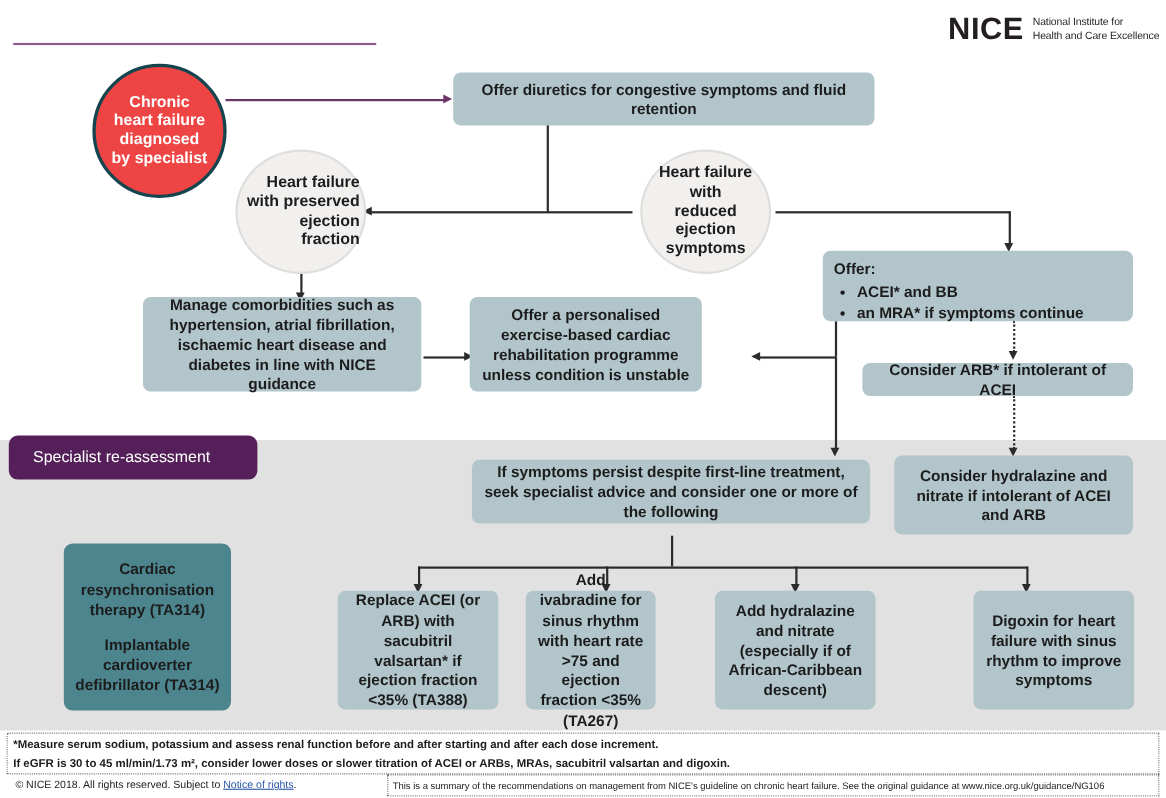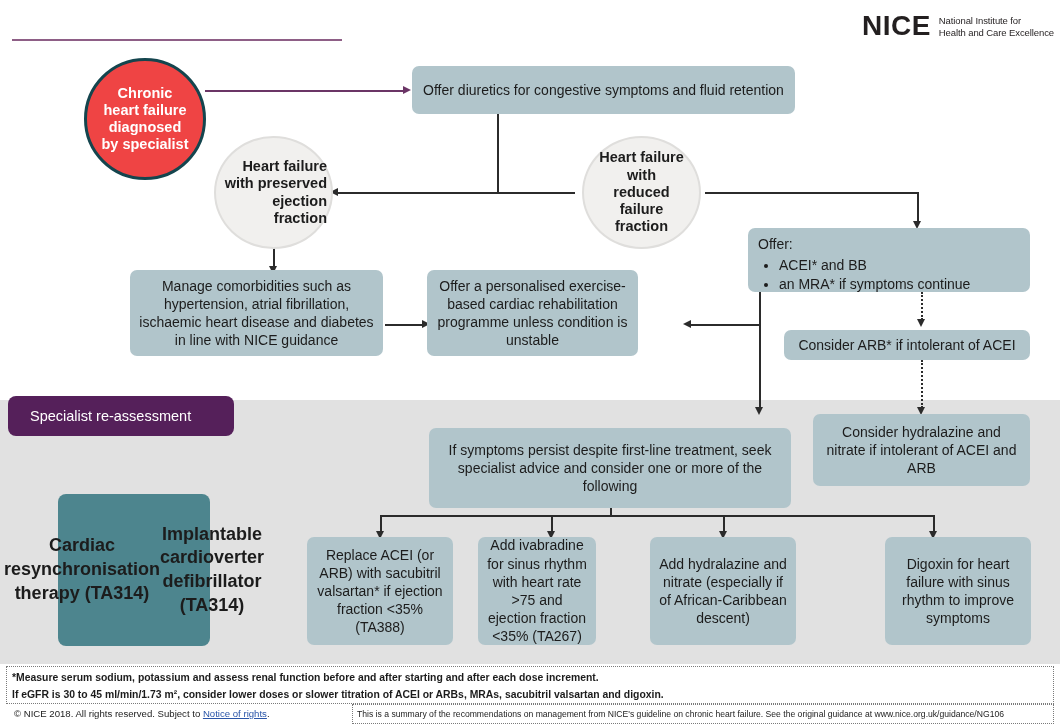--- a/index.html
+++ b/index.html
@@ -50,42 +50,43 @@
   .node {
     position: absolute;
     background: #b1c5cb;
     border-radius: 7px;
     color: #1c1c1c;
     font-size: 14px;
     line-height: 1.30;
     display: flex; align-items: center; justify-content: center;
     text-align: center;
     padding: 6px 9px;
+    font-weight: bold;
   }
   .node.left-align {
     text-align: left; justify-content: flex-start; align-items: flex-start;
     padding: 7px 10px;
   }
   .circle {
     position: absolute; border-radius: 50%;
     display: flex; align-items: center; justify-content: center;
     text-align: center; font-weight: bold; line-height: 1.19;
   }
   .circle.dark {
     background: #ef4444; color: #ffffff; font-size: 14.5px;
     border: 3px solid #14454e;
   }
   .circle.light {
     background: #f1f0ee; color: #1c1c1c; font-size: 14.5px;
     border: 2px solid #dfdedc;
   }
   .teal-box {
     position: absolute; background: #4d858e; border-radius: 8px;
-    color: #1c1c1c; font-size: 18px; font-weight: bold; line-height: 1.32;
-    display: flex; align-items: center;
+    color: #1c1c1c; font-size: 14px; font-weight: bold; line-height: 1.32;
+    display: flex; flex-direction: column; align-items: center;
     justify-content: center; text-align: center; padding: 8px;
   }
   .teal-box .gap { height: 13px; }
 
   .bullets { margin: 2px 0 0 4px; padding-left: 17px; }
   .bullets li { margin-top: 1px; }
 
   
   .ln { position: absolute; background: #2b2b2b; }
   .lnh { height: 1.6px; }
@@ -187,37 +188,37 @@
   <div class="arrow arr-down" style="left:719px; top:531px;"></div>
   <div class="ln lnv" style="left:933px; top:515px; height:17px;"></div>
   <div class="arrow arr-down" style="left:929px; top:531px;"></div>
 
   <div class="circle dark" style="left:84px; top:58px; width:122px; height:122px; padding:0 12px;">Chronic heart failure diagnosed by specialist</div>
 
   <div class="node" style="left:412px; top:66px; width:383px; height:48px;">Offer diuretics for congestive symptoms and fluid retention</div>
 
   <div class="circle light" style="left:214px; top:136px; width:119px; height:113px; padding:0 4px;text-align:right;">Heart failure with preserved ejection fraction</div>
 
-  <div class="circle light" style="left:582px; top:136px; width:119px; height:113px; padding:0 14px;">Heart failure with reduced failure fraction</div>
+  <div class="circle light" style="left:582px; top:136px; width:119px; height:113px; padding:0 14px;">Heart failure with reduced ejection symptoms</div>
 
   <div class="node left-align" style="left:748px; top:228px; width:282px; height:64px; flex-direction:column;">
     <span>Offer:</span>
     <ul class="bullets">
       <li>ACEI* and BB</li>
       <li>an MRA* if symptoms continue</li>
     </ul>
   </div>
 
   <div class="node" style="left:784px; top:330px; width:246px; height:30px;">Consider ARB* if intolerant of ACEI</div>
 
   <div class="node" style="left:130px; top:270px; width:253px; height:86px;">Manage comorbidities such as hypertension, atrial fibrillation, ischaemic heart disease and diabetes in line with NICE guidance</div>
 
   <div class="node" style="left:427px; top:270px; width:211px; height:86px;">Offer a personalised exercise-based cardiac rehabilitation programme unless condition is unstable</div>
 
-  <div class="node" style="left:429px; top:428px; width:362px; height:80px;">If symptoms persist despite first-line treatment, seek specialist advice and consider one or more of the following</div>
+  <div class="node" style="left:429px; top:418px; width:362px; height:58px;">If symptoms persist despite first-line treatment, seek specialist advice and consider one or more of the following</div>
 
   <div class="node" style="left:813px; top:414px; width:217px; height:72px;">Consider hydralazine and nitrate if intolerant of ACEI and ARB</div>
 
   <div class="teal-box" style="left:58px; top:494px; width:152px; height:152px;">
     <span>Cardiac resynchronisation therapy (TA314)</span>
     <span class="gap"></span>
     <span>Implantable cardioverter defibrillator (TA314)</span>
   </div>
 
   <div class="node" style="left:307px; top:537px; width:146px; height:108px;">Replace ACEI (or ARB) with sacubitril valsartan* if ejection fraction &lt;35% (TA388)</div>

